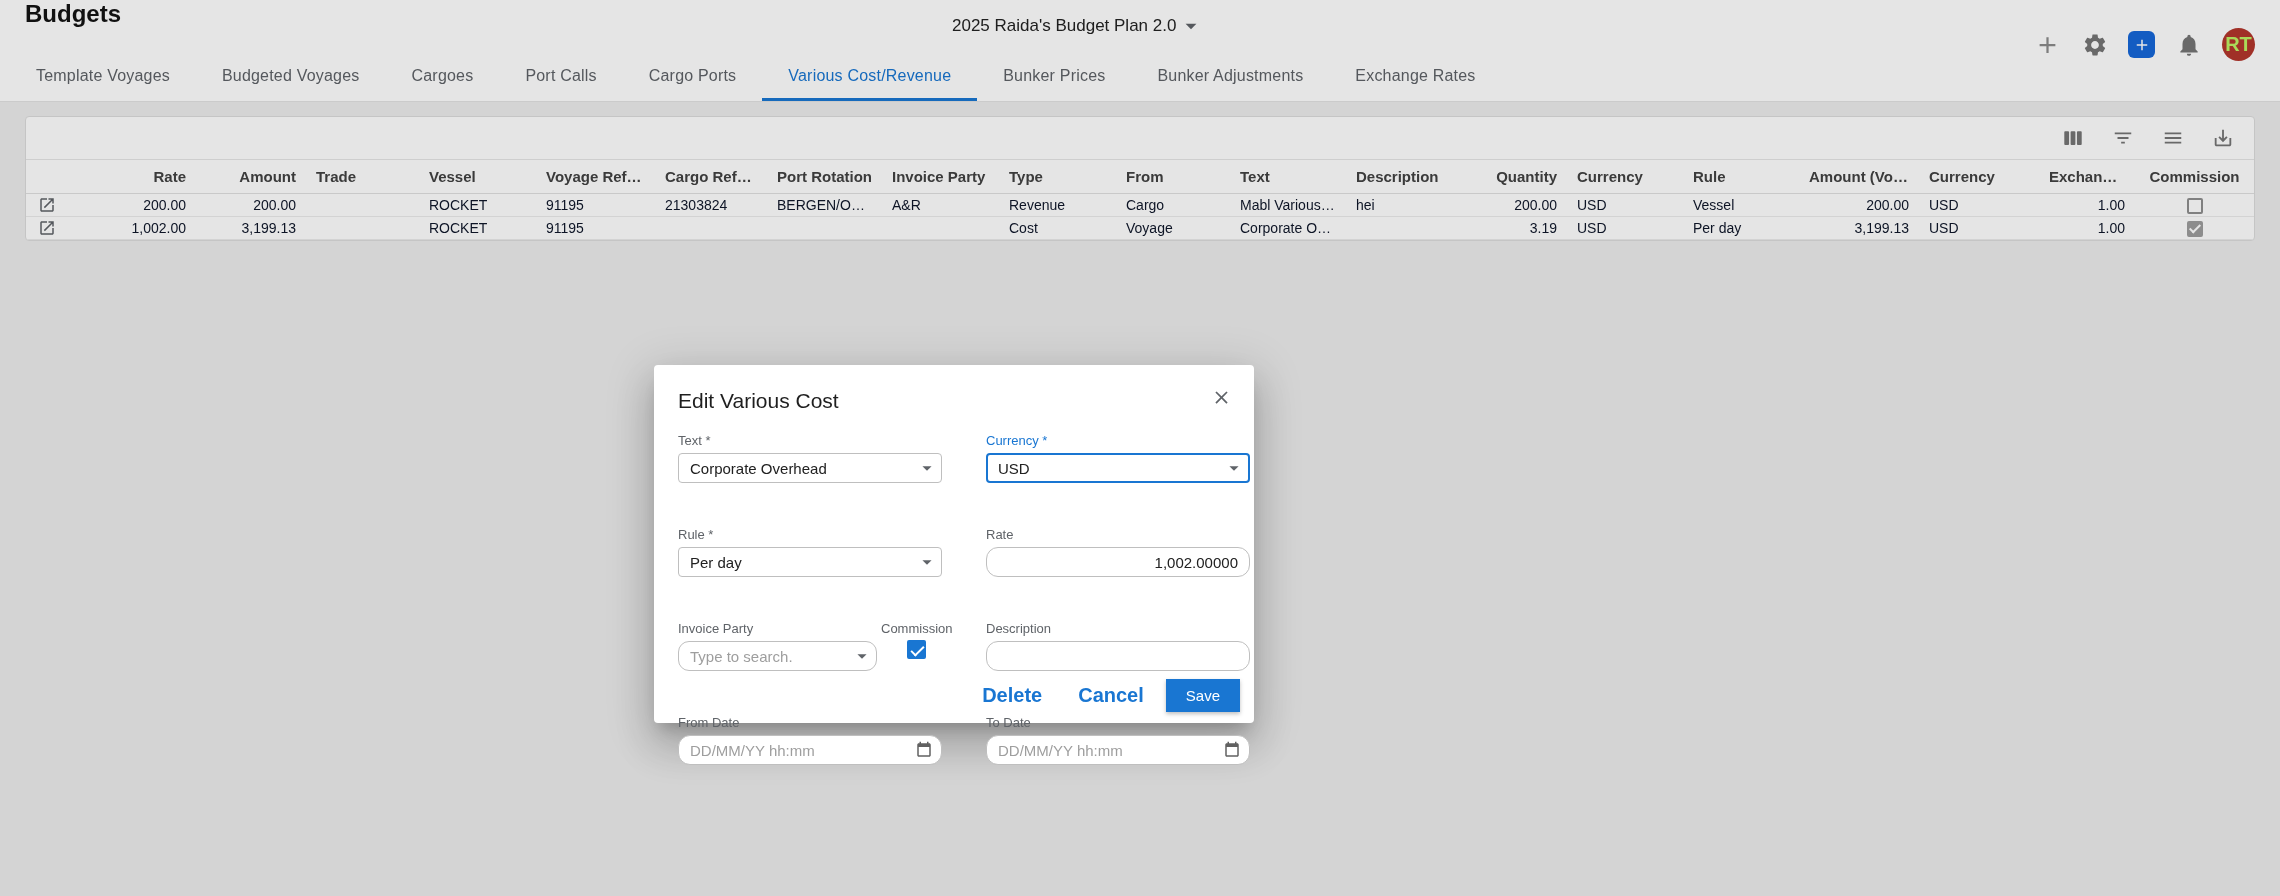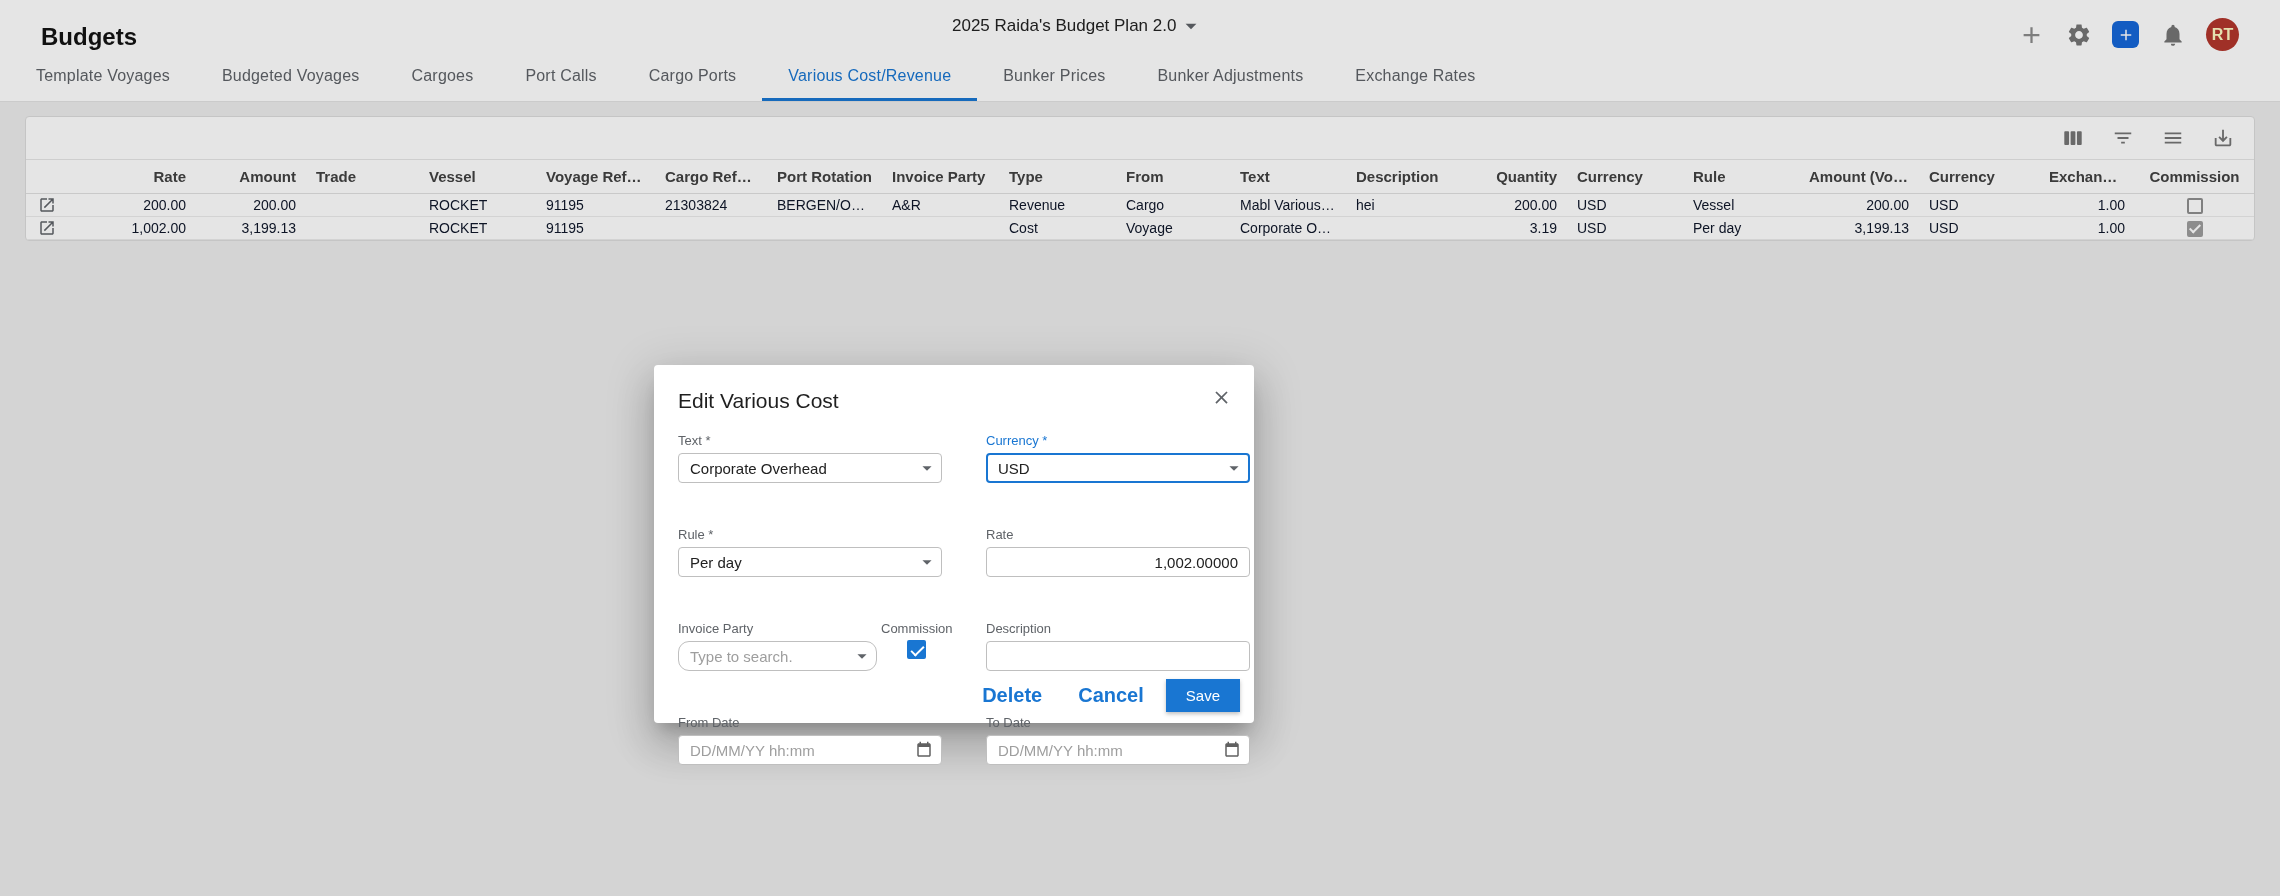--- a/index.html
+++ b/index.html
@@ -6,42 +6,42 @@
   html,body { width: 2280px; height: 896px; }
   body {
     font-family: "Liberation Sans", sans-serif;
     background: #ececec;
     position: relative;
     overflow: hidden;
     color: #212121;
   }
   
   .app-header {
-    height: 51px; background: #fff; display: flex; align-items: flex-end;
-    padding: 0 41px; position: relative;
+    height: 51px; background: #fff; display: flex; align-items: flex-start;
+    padding: 0 25px; position: relative; flex-direction: column;
   }
   .app-title { font-size: 24px; font-weight: 700; color: #141414; }
   .plan-selector {
     position: absolute; left: 952px; top: 0; height: 51px;
     display: flex; align-items: center; gap: 2px; cursor: pointer;
     font-size: 17px; color: #232323;
   }
   .plan-selector svg { width: 26px; height: 26px; fill: #5f6368; }
   .header-actions { margin-left: auto; display: flex; align-items: center; gap: 20px; }
   .hicon { width: 27px; height: 27px; cursor: pointer; display:flex; align-items:center; justify-content:center; }
   .hicon svg { width: 26px; height: 26px; fill: #757575; }
   .hicon.plus svg { width: 30px; height: 30px; fill: #8c8c8c; }
   .product-icon {
     width: 27px; height: 27px; border-radius: 6px; background: #1667d9;
     display: flex; align-items: center; justify-content: center; cursor: pointer;
   }
   .product-icon svg { width: 18px; height: 18px; fill: #fff; }
   .avatar {
     width: 33px; height: 33px; border-radius: 50%; background: #b3362c;
-    color: #fef9c3; font-size: 16px; font-weight: 700;
+    color: #bef264; font-size: 20px; font-weight: 700;
     display: flex; align-items: center; justify-content: center; cursor: pointer;
   }
   
   .tabbar {
     height: 51px; background: #fff; display: flex; align-items: stretch;
     padding: 0 10px; border-bottom: 1px solid #e3e3e3;
   }
   .tab {
     padding: 0 26px; display: flex; align-items: center; cursor: pointer;
     font-size: 16px; font-weight: 500; color: #5f6368; position: relative;
@@ -118,21 +118,21 @@
     display: flex; align-items: center; padding: 0 26px 0 11px;
     font-size: 15px; color: #212121; position: relative; cursor: pointer; width: 100%;
   }
   .control.focused { border: 2px solid #1976d2; padding: 0 25px 0 10px; }
   .control .dd {
     position: absolute; right: 3px; top: 50%; margin-top: -11px;
     width: 22px; height: 22px; fill: #5f6368;
   }
   .control-value { overflow: hidden; white-space: nowrap; text-overflow: ellipsis; }
   .placeholder { color: #9e9e9e; }
-  input.control { display: block; padding: 12px 11px; cursor: text; font-family: "Liberation Sans", sans-serif; }
+  input.control { display: block; padding: 12px 11px; cursor: text; font-family: "Liberation Sans", sans-serif; border-radius: 12px; }
   input.control::placeholder { color: #9e9e9e; }
   input.num-input { text-align: right; }
   .row-flex { display: flex; align-items: flex-start; gap: 4px; }
   .invoice-wrap .control { width: 199px; border-radius: 11px; }
   .commission-wrap { display: flex; flex-direction: column; align-items: center; gap: 4px; }
   .commission-wrap label { margin-bottom: 0; font-size: 13px; }
   .date-wrap { position: relative; }
   .date-wrap input { padding-right: 36px; }
   .cal {
     position: absolute; right: 9px; top: 50%; margin-top: -9px;

